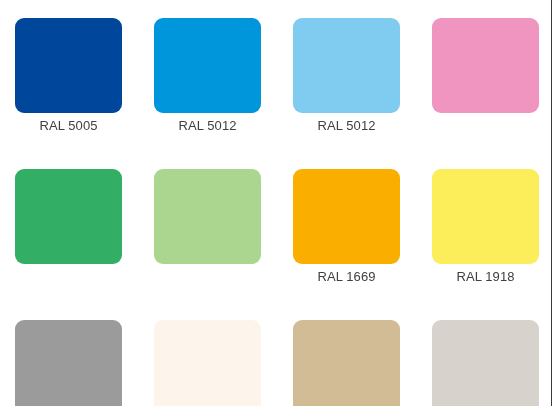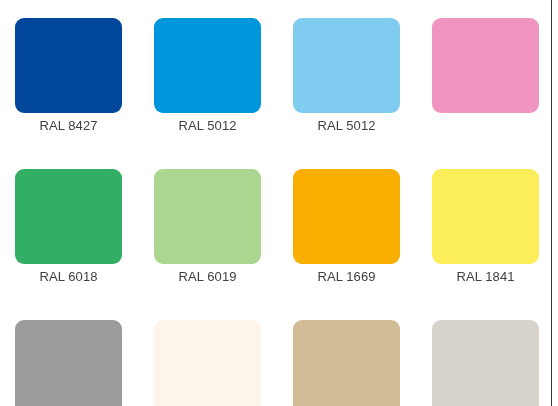--- a/index.html
+++ b/index.html
@@ -64,48 +64,46 @@
   }
 </style>
 </head>
 <body>
 
 <div id="page" style="background: rgb(255, 255, 255);">
 
   <div id="swatch-grid">
       <div class="swatch-cell">
         <div class="swatch-chip" style="background: rgb(0, 70, 155);"></div>
-        <span class="swatch-label">RAL 8427</span>
+        <span class="swatch-label">RAL 5005</span>
       </div>
       <div class="swatch-cell">
         <div class="swatch-chip" style="background: rgb(0, 150, 220);"></div>
         <span class="swatch-label">RAL 5012</span>
       </div>
       <div class="swatch-cell">
         <div class="swatch-chip" style="background: rgb(128, 203, 240);"></div>
         <span class="swatch-label">RAL 5012</span>
       </div>
       <div class="swatch-cell">
         <div class="swatch-chip" style="background: rgb(240, 148, 192);"></div>
       </div>
       <div class="swatch-cell">
         <div class="swatch-chip" style="background: rgb(50, 175, 100);"></div>
-        <span class="swatch-label">RAL 6018</span>
       </div>
       <div class="swatch-cell">
         <div class="swatch-chip" style="background: rgb(170, 214, 144);"></div>
-        <span class="swatch-label">RAL 6019</span>
       </div>
       <div class="swatch-cell">
         <div class="swatch-chip" style="background: rgb(250, 175, 0);"></div>
         <span class="swatch-label">RAL 1669</span>
       </div>
       <div class="swatch-cell">
         <div class="swatch-chip" style="background: rgb(252, 238, 90);"></div>
-        <span class="swatch-label">RAL 1841</span>
+        <span class="swatch-label">RAL 1918</span>
       </div>
       <div class="swatch-cell">
         <div class="swatch-chip" style="background: rgb(155, 155, 155);"></div>
       </div>
       <div class="swatch-cell">
         <div class="swatch-chip" style="background: rgb(253, 245, 236);"></div>
       </div>
       <div class="swatch-cell">
         <div class="swatch-chip" style="background: rgb(210, 188, 150);"></div>
       </div>

